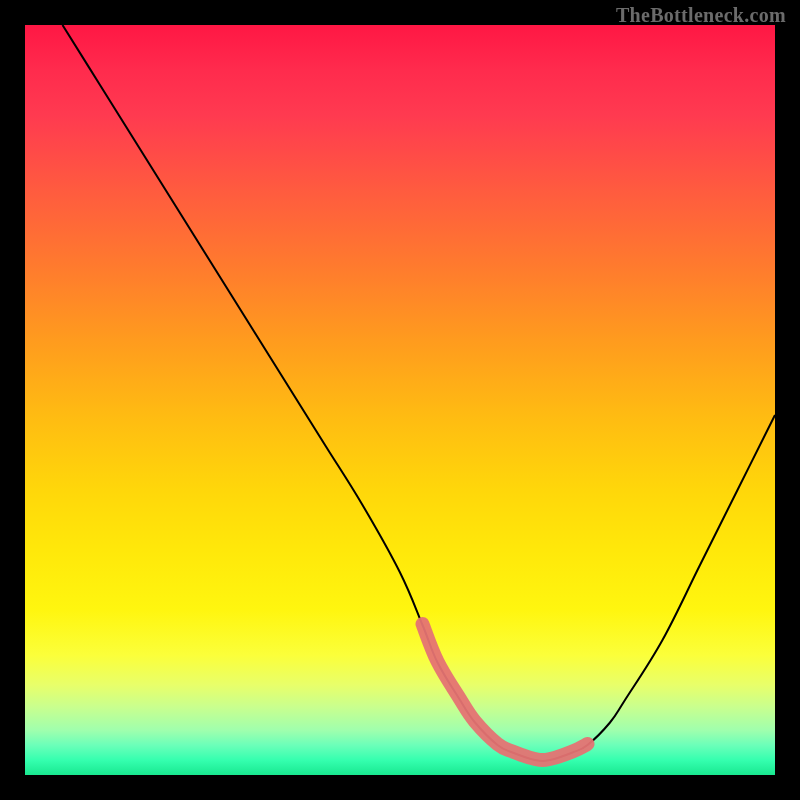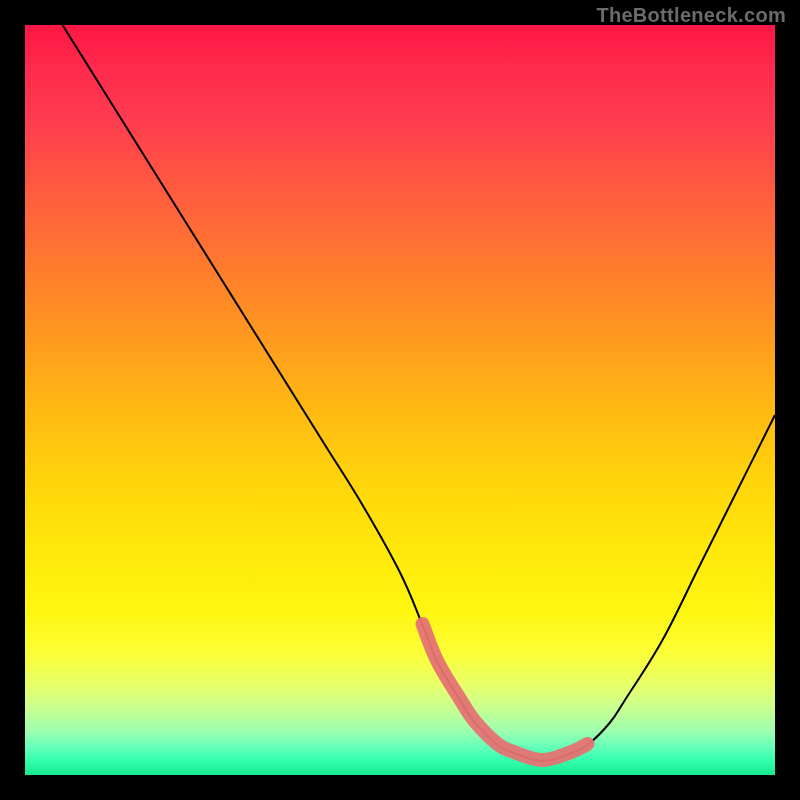--- a/index.html
+++ b/index.html
@@ -44,21 +44,21 @@
       #a0ffad 94%,
       #6cffb9 96%,
       #35ffaf 98%,
       #19e890 100%
     );
   }
   .watermark {
     position: absolute;
     top: 4px;
     right: 14px;
-    font-family: Liberation Sans, sans-serif;
+    font-family: Liberation Serif, serif;
     font-size: 20px;
     font-weight: 600;
     color: #6b6b6b;
     letter-spacing: 0.3px;
     user-select: none;
   }
   svg.curve {
     position: absolute;
     inset: 0;
     width: 100%;

